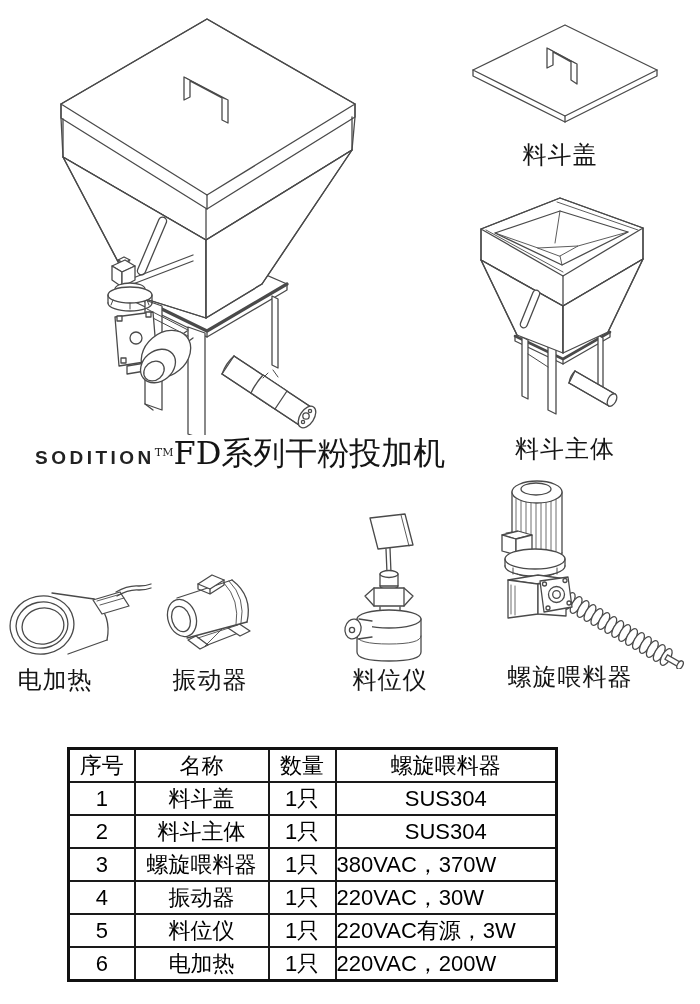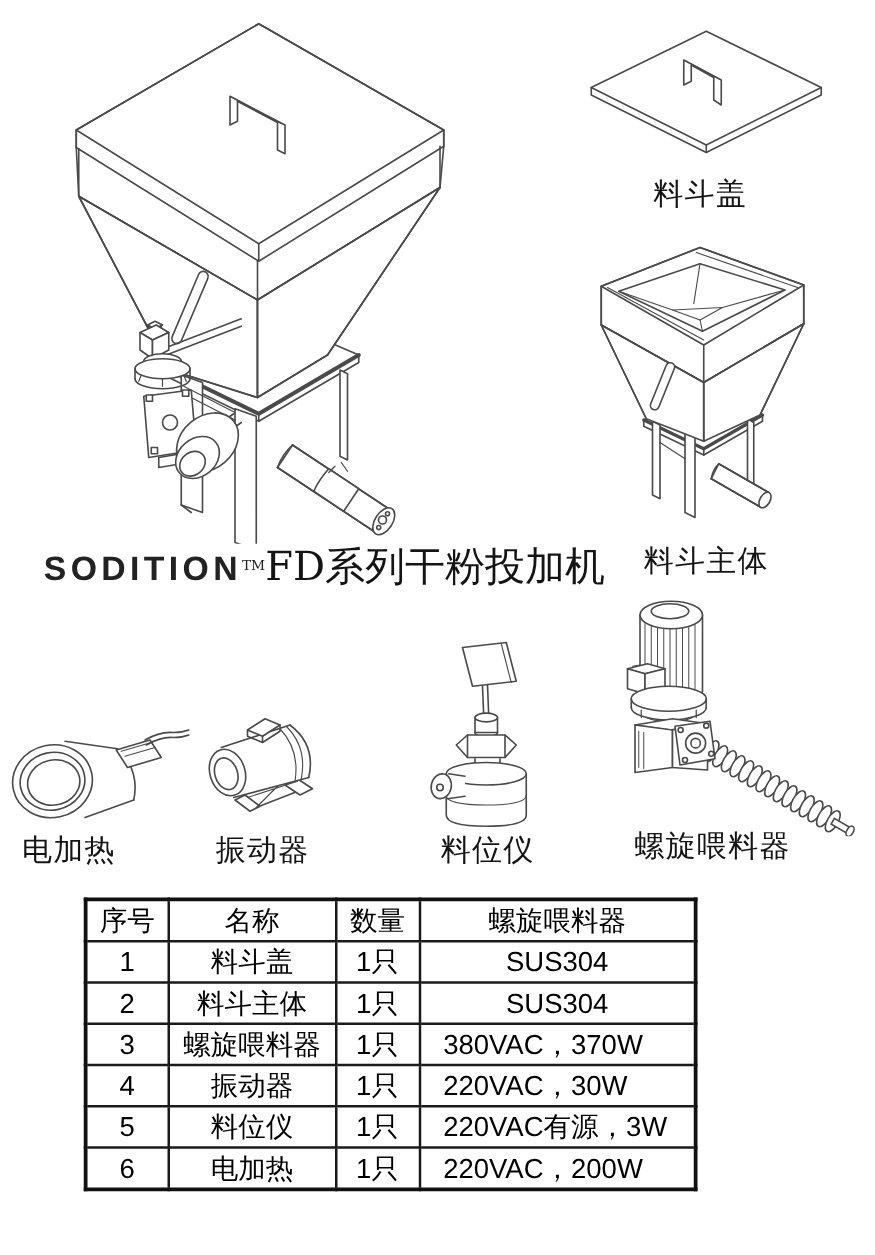--- a/index.html
+++ b/index.html
@@ -6,30 +6,30 @@
   #page{position:relative;width:700px;height:1004px;background:#fff;overflow:hidden;
         font-family:"Liberation Sans",sans-serif;color:#1a1a1a;}
   .draw{position:absolute;}
   .draw svg{display:block;}
   .lineart{stroke:#4a4a4a;stroke-width:1.3;fill:none;stroke-linejoin:round;stroke-linecap:round;}
   .wfill{fill:#ffffff;}
   .lbl{position:absolute;text-align:center;
        font-family:"DejaVu Serif","Liberation Serif",serif;
        font-size:24px;color:#141414;letter-spacing:1px;white-space:nowrap;}
   #caption{position:absolute;left:35px;top:432px;width:420px;white-space:nowrap;}
-  #caption .brand{font-family:"Liberation Sans",sans-serif;font-weight:600;font-size:27px;
+  #caption .brand{font-family:"Liberation Sans",sans-serif;font-weight:600;font-size:19px;
        letter-spacing:3.5px;color:#222;margin-top:32px;}
   #caption .tm{font-family:"DejaVu Serif",serif;font-size:11px;vertical-align:8px;letter-spacing:0;color:#222;margin-top:32px;}
   #caption .model{font-family:"DejaVu Serif","Liberation Serif",serif;font-size:32px;color:#141414;}
-  #spec-table{position:absolute;left:67px;top:718px;width:488px;border-collapse:collapse;
+  #spec-table{position:absolute;left:67px;top:747px;width:488px;border-collapse:collapse;
        table-layout:fixed;font-size:22px;color:#000;}
   #spec-table th,#spec-table td{border:2px solid #1a1a1a;height:31px;text-align:center;
        padding:0;font-weight:400;overflow:hidden;white-space:nowrap;}
   #spec-table{border:3px solid #111;}
-  #spec-table .cleft{text-align:left;padding-left:18px;}
+  #spec-table .cleft{text-align:left;padding-left:0;}
 </style>
 </head>
 <body>
 
 <div id="page">
 
   <div class="draw" style="left:35px;top:10px;">
     <svg width="400" height="425" viewBox="0 0 400 425">
       <g class="lineart">
 

